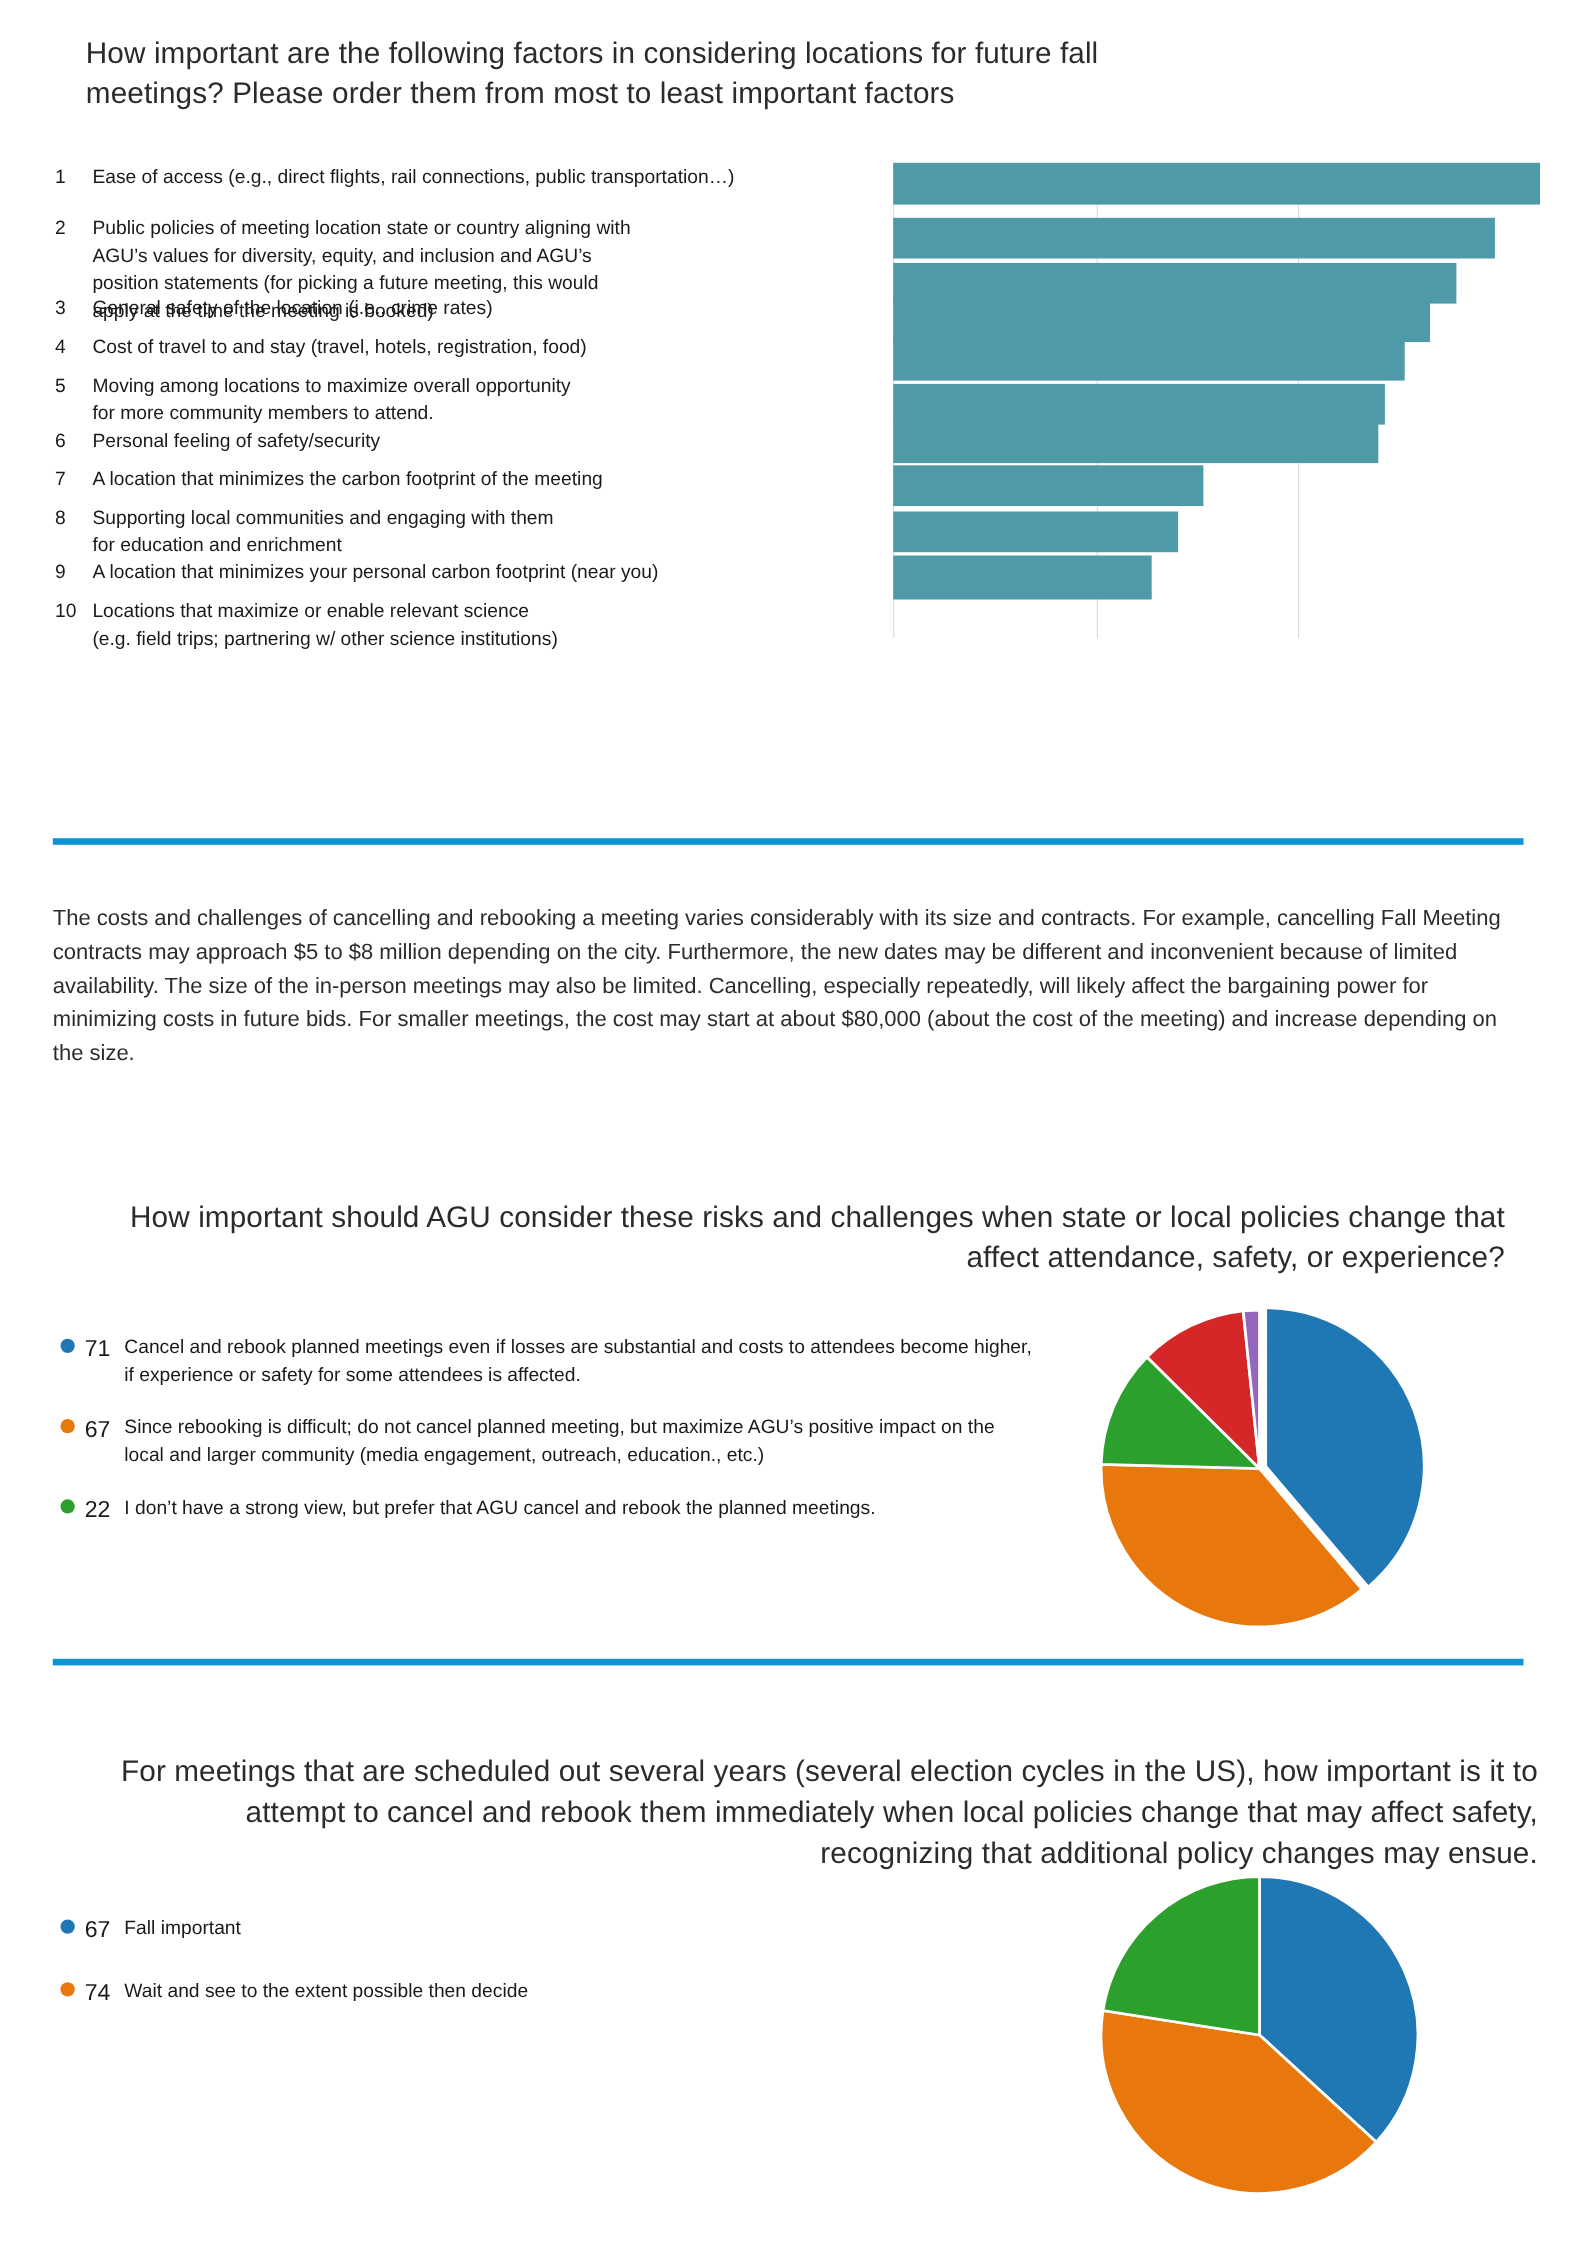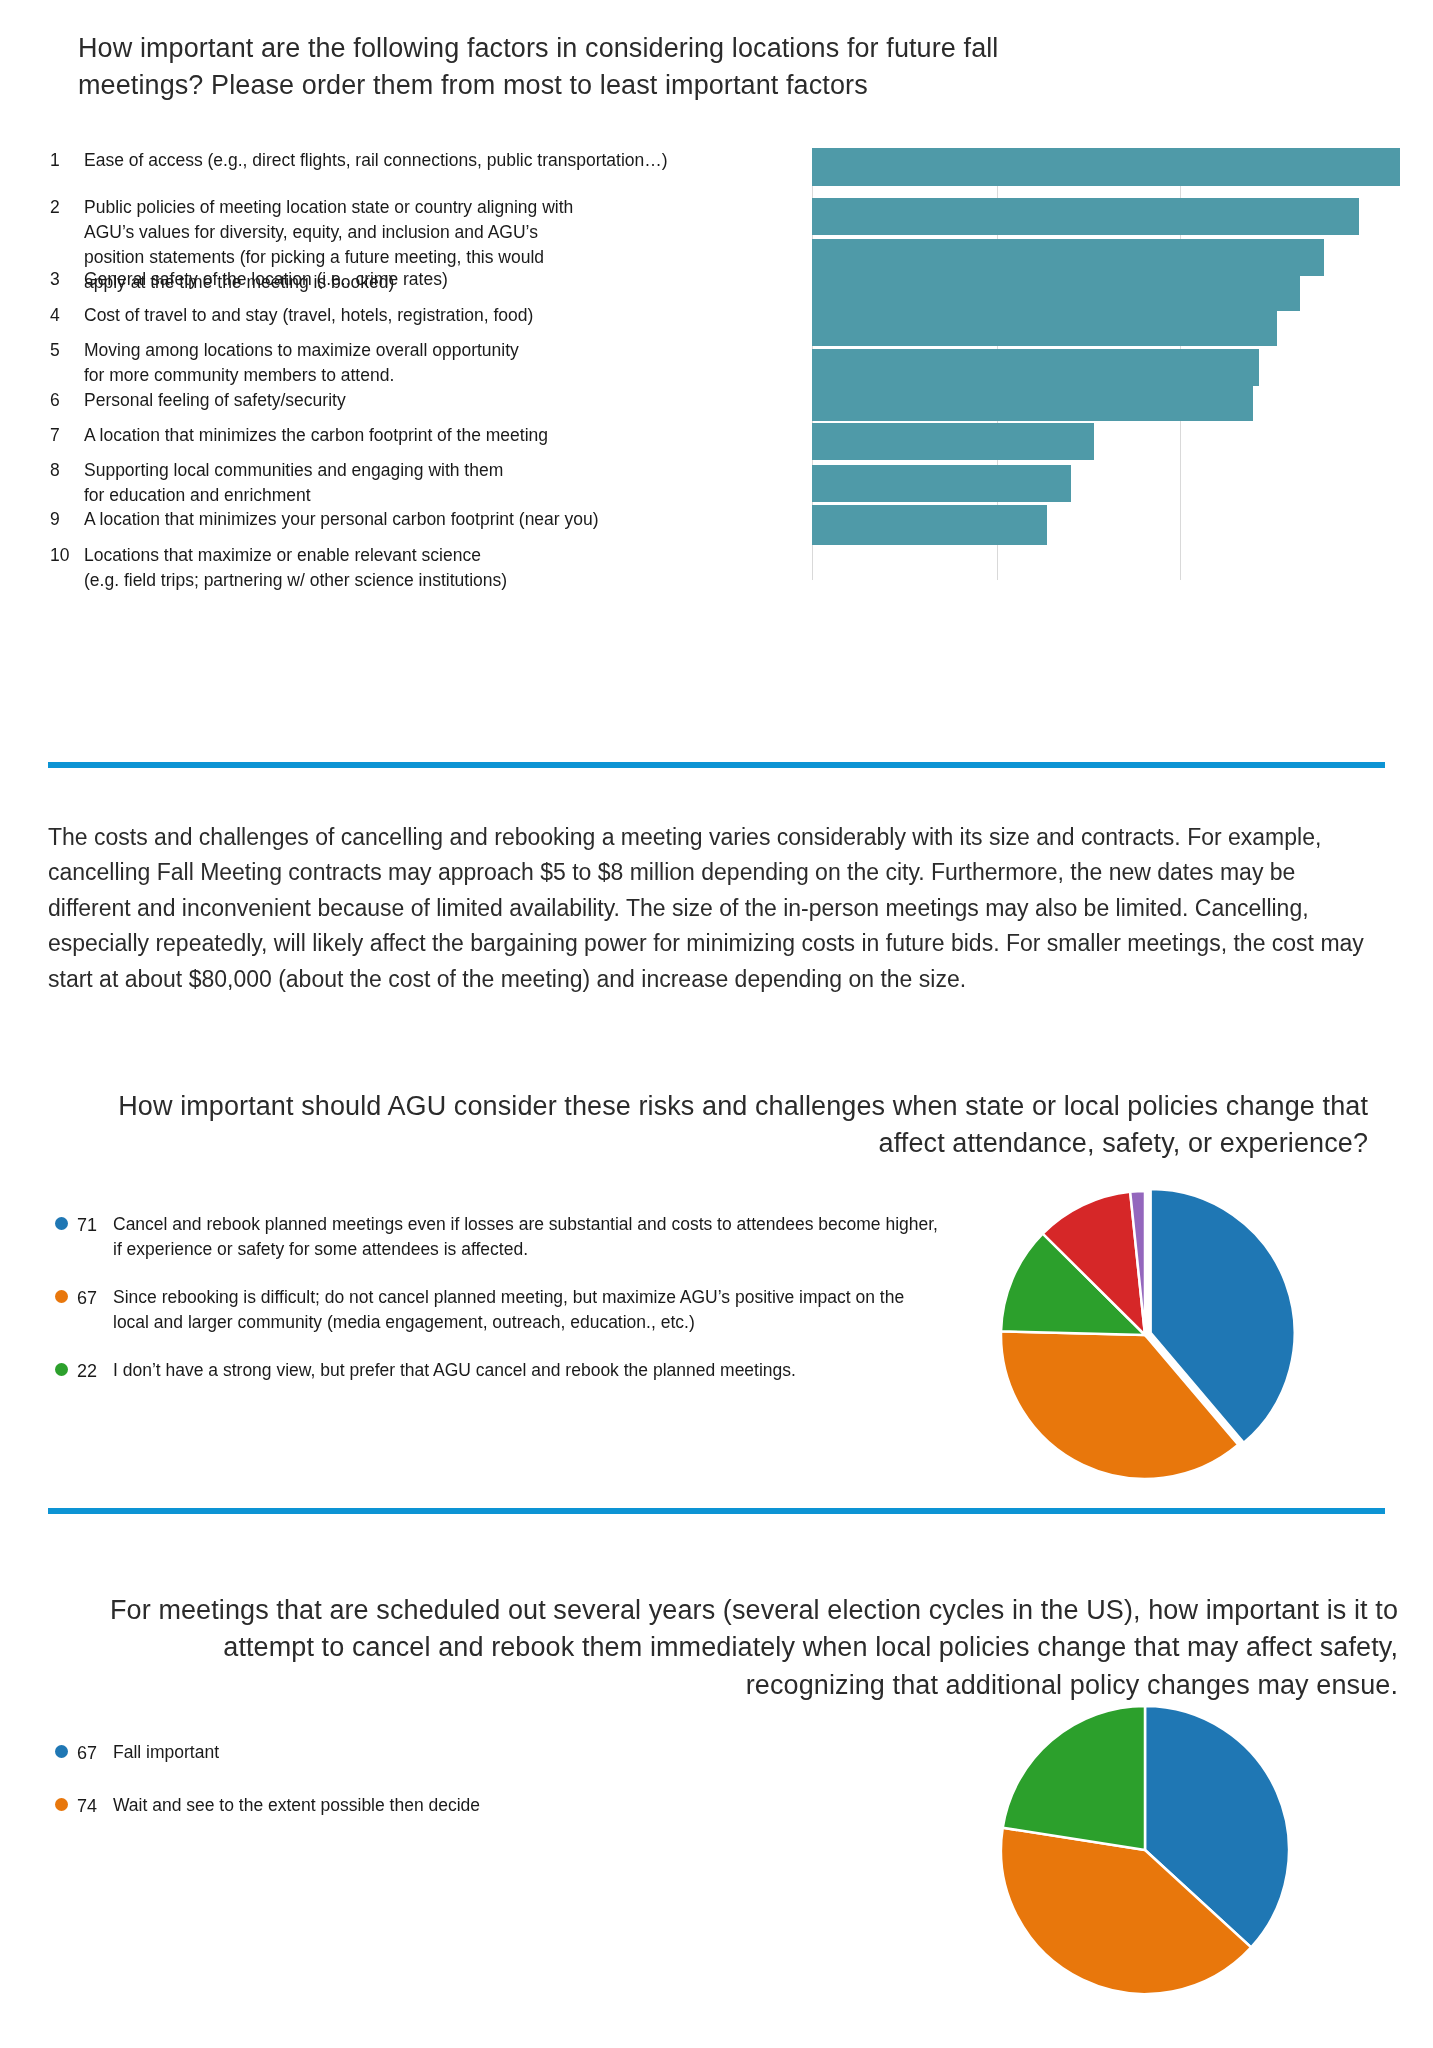--- a/index.html
+++ b/index.html
@@ -19,21 +19,21 @@
     font-size: 27px;
     line-height: 1.38;
     font-weight: 400;
     color: #2b2b2b;
     letter-spacing: .1px;
     margin-left: 30px;
   }
 
   .bodytext {
     position: absolute;
-    font-size: 23px;
+    font-size: 20px;
     line-height: 1.54;
     font-weight: 400;
     color: #2b2b2b;
   }
 
   
   .divider {
     position: absolute;
     height: 6px;
     background: #0d94d4;
@@ -86,21 +86,21 @@
   .legend-dot {
     flex: 0 0 auto;
     width: 13px; height: 13px;
     border-radius: 50%;
     margin-top: 5px;
     margin-right: 9px;
   }
   .legend-val {
     flex: 0 0 auto;
     width: 36px;
-    font-size: 18px;
+    font-size: 21px;
     line-height: 1.45;
     color: #1a1a1a;
   }
   .legend-label {
     flex: 1 1 auto;
     font-size: 17.5px;
     line-height: 1.45;
     color: #1a1a1a;
   }
 

